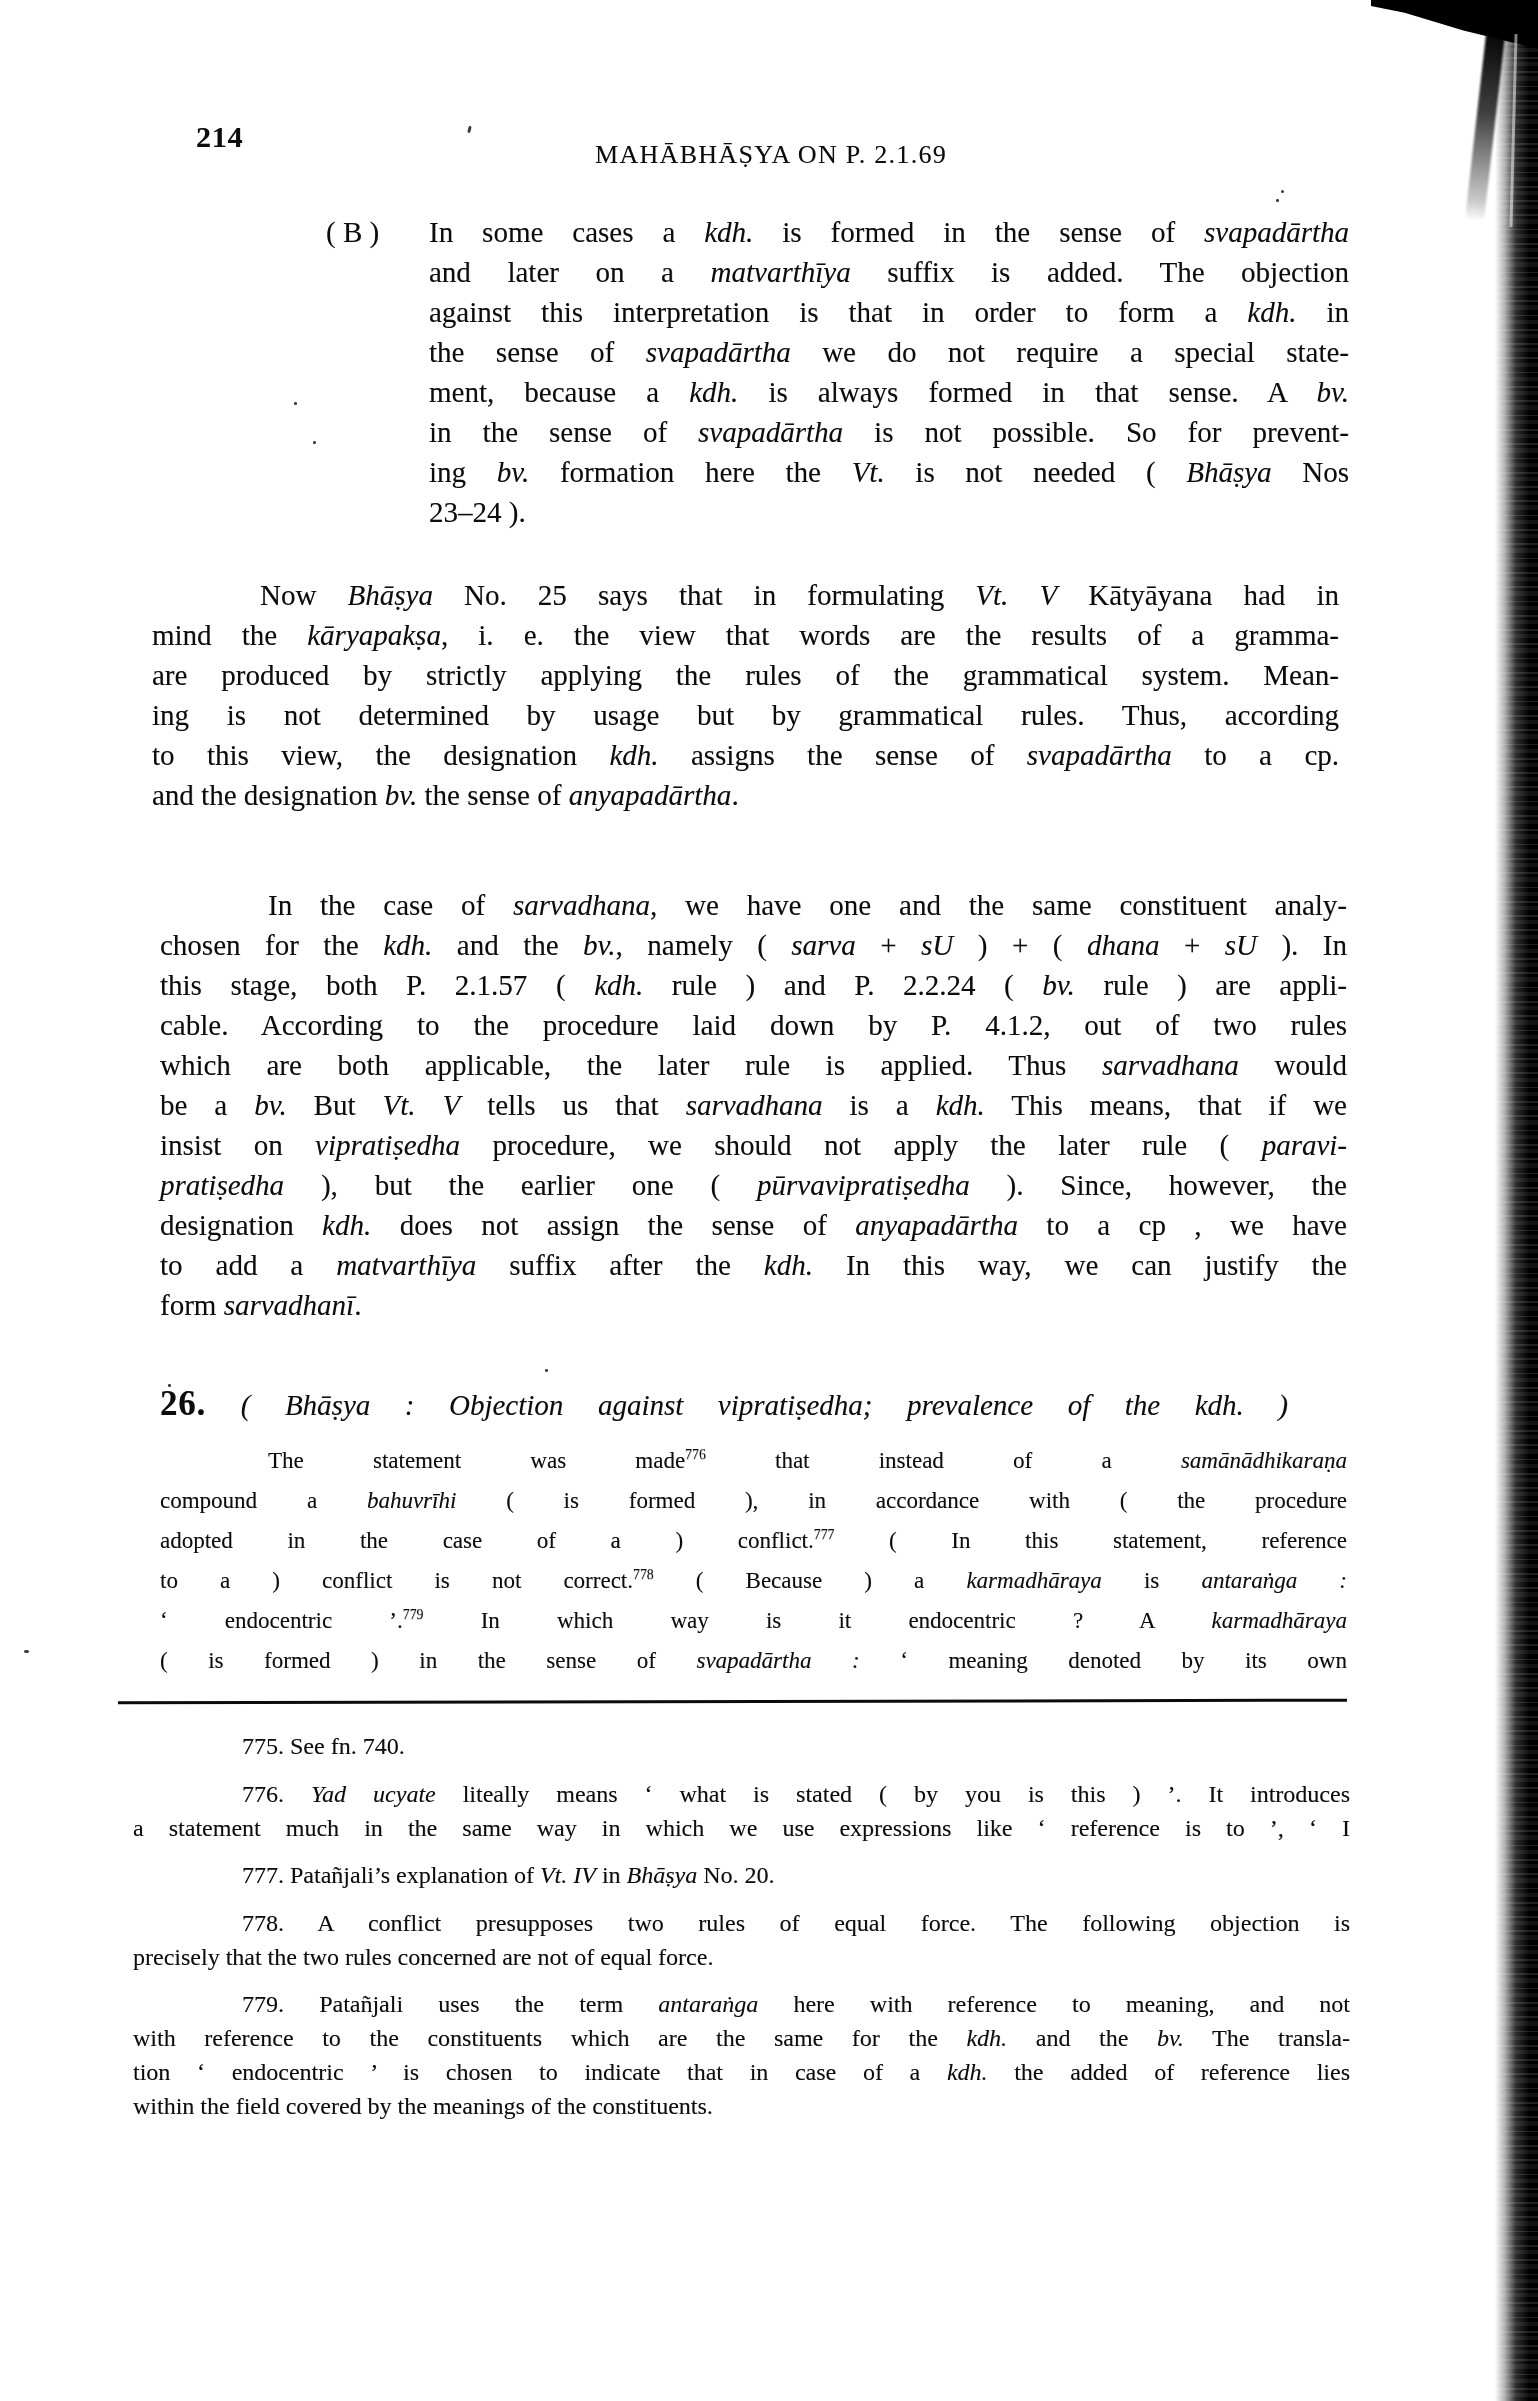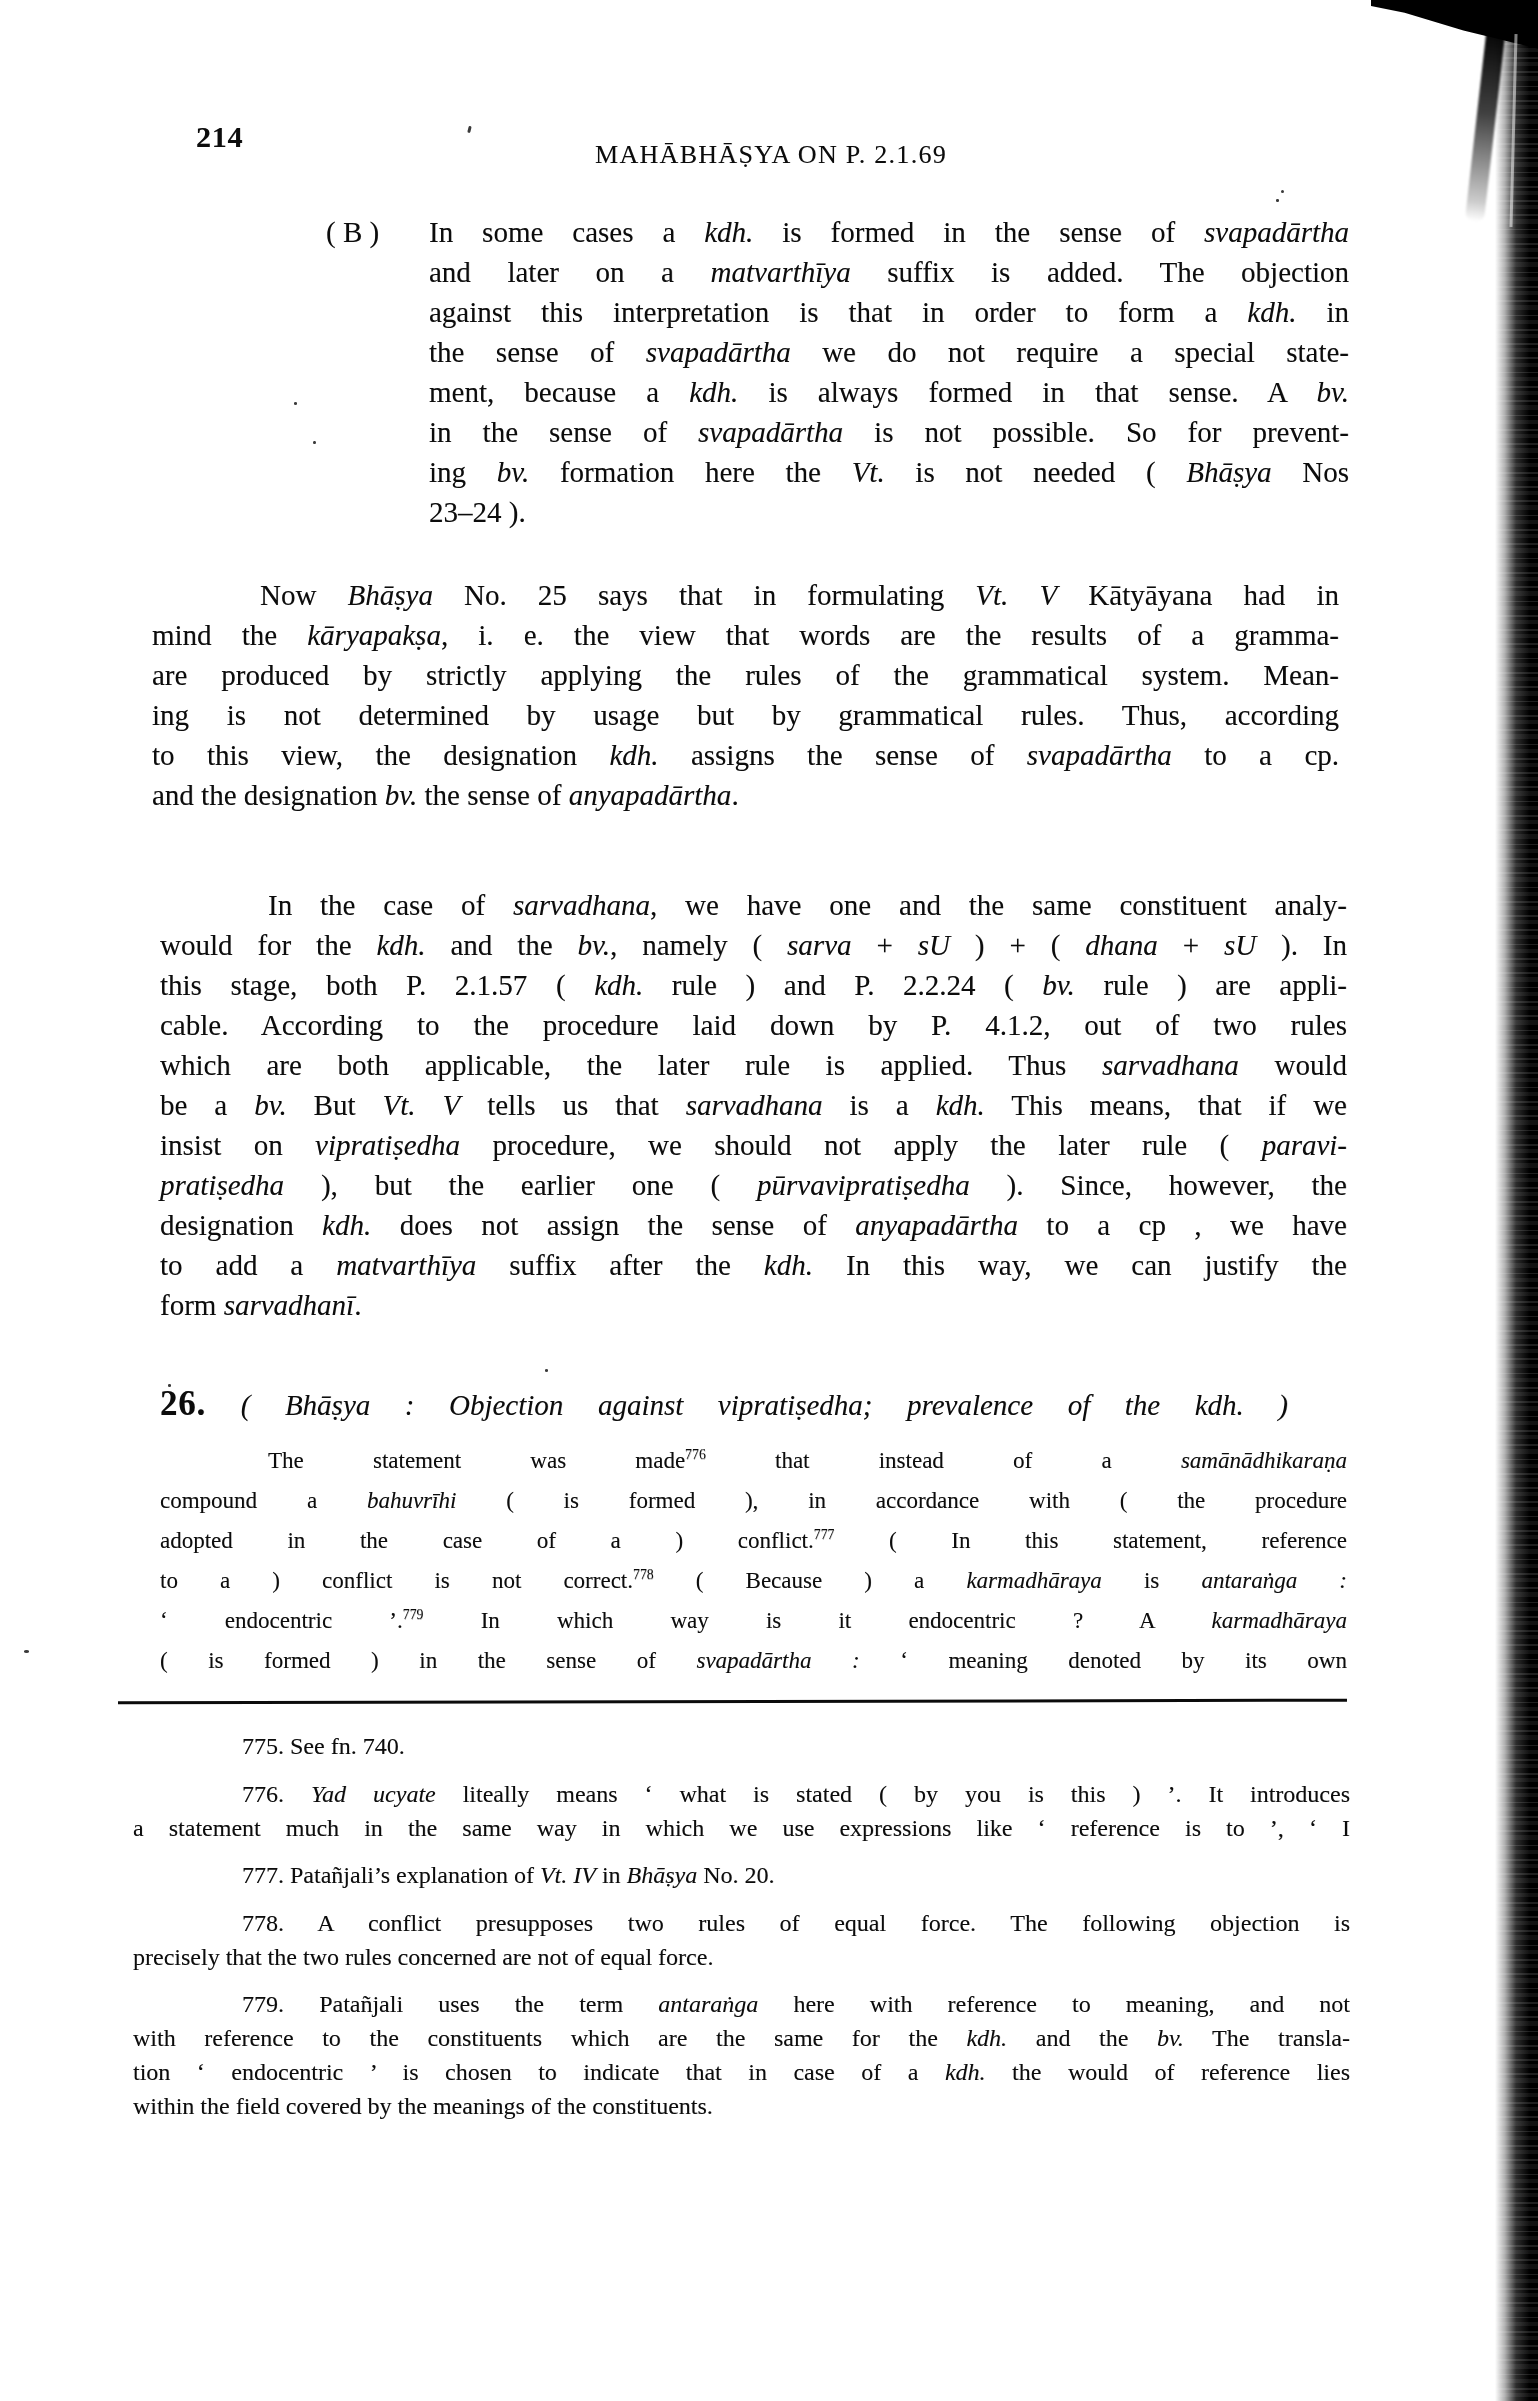--- a/index.html
+++ b/index.html
@@ -98,21 +98,21 @@
       <div class="tline ind"><span>Now </span><i>Bhāṣya</i><span> No. 25 says that in formulating </span><i>Vt. V</i><span> Kātyāyana had in</span></div>
       <div class="tline"><span>mind the </span><i>kāryapakṣa</i><span>, i. e. the view that words are the results of a gramma-</span></div>
       <div class="tline"><span>are produced by strictly applying the rules of the grammatical system.  Mean-</span></div>
       <div class="tline"><span>ing is not determined by usage but by grammatical rules.  Thus, according</span></div>
       <div class="tline"><span>to this view, the designation </span><i>kdh.</i><span> assigns the sense of </span><i>svapadārtha</i><span> to a cp.</span></div>
       <div class="tline last"><span>and the designation </span><i>bv.</i><span> the sense of </span><i>anyapadārtha</i><span>.</span></div>
     </section>
 
   <section class="para para-case">
       <div class="tline ind"><span>In the case of </span><i>sarvadhana</i><span>, we have one and the same constituent analy-</span></div>
-      <div class="tline"><span>would for the </span><i>kdh.</i><span> and the </span><i>bv.</i><span>, namely ( </span><i>sarva</i><span> + </span><i>sU</i><span> ) + ( </span><i>dhana</i><span> + </span><i>sU</i><span> ).  In</span></div>
+      <div class="tline"><span>chosen for the </span><i>kdh.</i><span> and the </span><i>bv.</i><span>, namely ( </span><i>sarva</i><span> + </span><i>sU</i><span> ) + ( </span><i>dhana</i><span> + </span><i>sU</i><span> ).  In</span></div>
       <div class="tline"><span>this stage, both P. 2.1.57 ( </span><i>kdh.</i><span> rule ) and P. 2.2.24 ( </span><i>bv.</i><span> rule ) are appli-</span></div>
       <div class="tline"><span>cable.  According to the procedure laid down by P. 4.1.2, out of two rules</span></div>
       <div class="tline"><span>which are both applicable, the later rule is applied.  Thus </span><i>sarvadhana</i><span> would</span></div>
       <div class="tline"><span>be a </span><i>bv.</i><span>  But </span><i>Vt. V</i><span> tells us that </span><i>sarvadhana</i><span> is a </span><i>kdh.</i><span>  This means, that if we</span></div>
       <div class="tline"><span>insist on </span><i>vipratiṣedha</i><span> procedure, we should not apply the later rule ( </span><i>paravi-</i></div>
       <div class="tline"><i>pratiṣedha</i><span> ), but the earlier one ( </span><i>pūrvavipratiṣedha</i><span> ).  Since, however, the</span></div>
       <div class="tline"><span>designation </span><i>kdh.</i><span> does not assign the sense of </span><i>anyapadārtha</i><span> to a cp , we have</span></div>
       <div class="tline"><span>to add a </span><i>matvarthīya</i><span> suffix after the </span><i>kdh.</i><span>  In this way, we can justify the</span></div>
       <div class="tline last"><span>form </span><i>sarvadhanī</i><span>.</span></div>
     </section>
@@ -143,21 +143,21 @@
     <div class="footnote">
         <div class="tline last ind"><span>777.  Patañjali’s explanation of </span><i>Vt. IV</i><span> in </span><i>Bhāṣya</i><span> No. 20.</span></div>
       </div>
     <div class="footnote">
         <div class="tline ind"><span>778.  A conflict presupposes two rules of equal force.  The following objection is</span></div>
         <div class="tline last"><span>precisely that the two rules concerned are not of equal force.</span></div>
       </div>
     <div class="footnote">
         <div class="tline ind"><span>779.  Patañjali uses the term </span><i>antaraṅga</i><span> here with reference to meaning, and not</span></div>
         <div class="tline"><span>with reference to the constituents which are the same for the </span><i>kdh.</i><span> and the </span><i>bv.</i><span>  The transla-</span></div>
-        <div class="tline"><span>tion ‘ endocentric ’ is chosen to indicate that in case of a </span><i>kdh.</i><span> the would of reference lies</span></div>
+        <div class="tline"><span>tion ‘ endocentric ’ is chosen to indicate that in case of a </span><i>kdh.</i><span> the added of reference lies</span></div>
         <div class="tline last"><span>within the field covered by the meanings of the constituents.</span></div>
       </div>
   </section>
 
   <div class="binding-band"></div>
   <div class="corner-blob"></div>
   <div class="corner-streak"></div>
   <div class="band-seam"></div>
   <div class="speck s1"></div>
   <div class="speck s2"></div>

